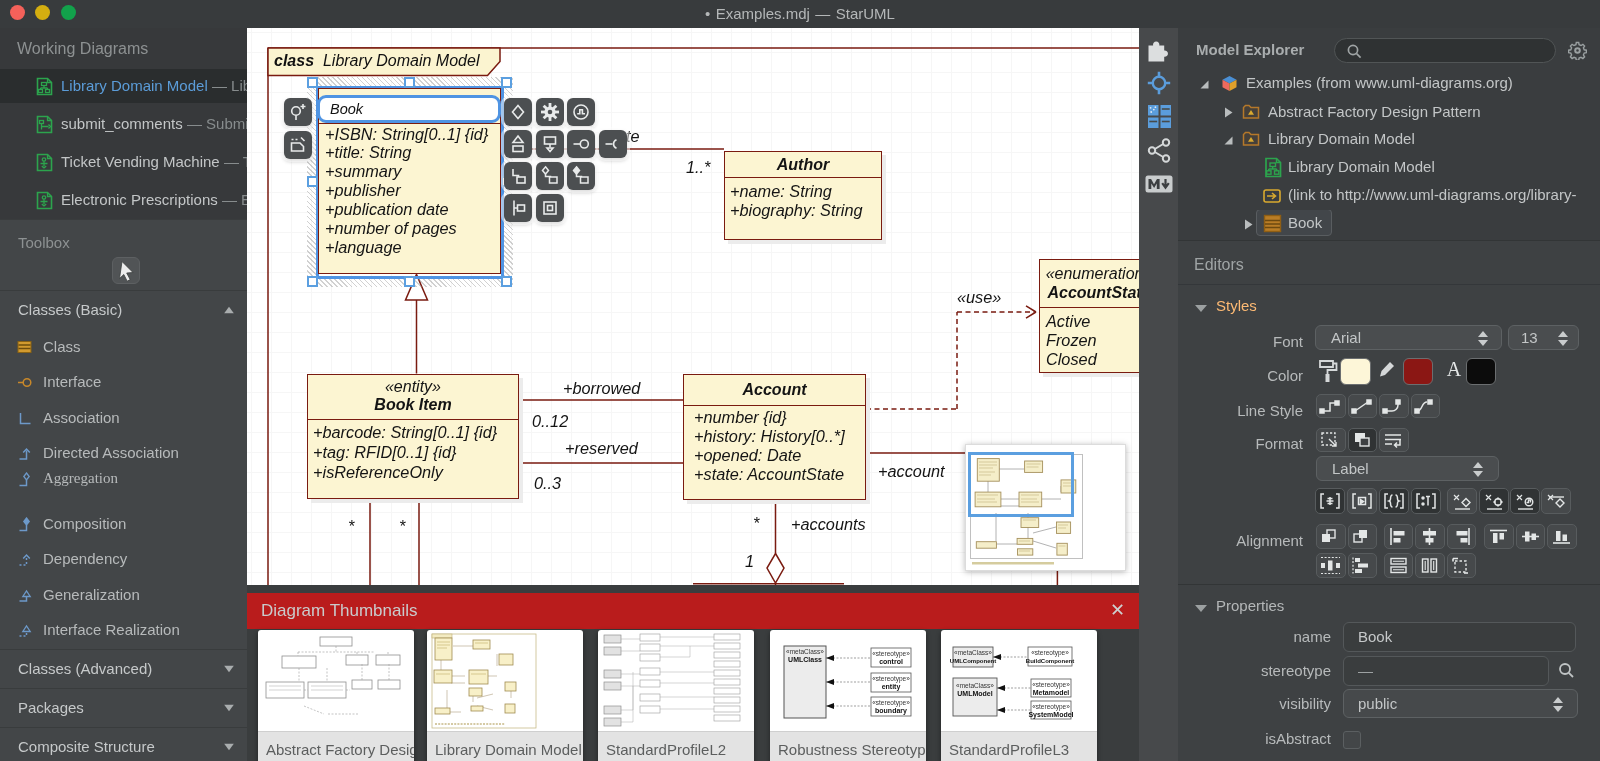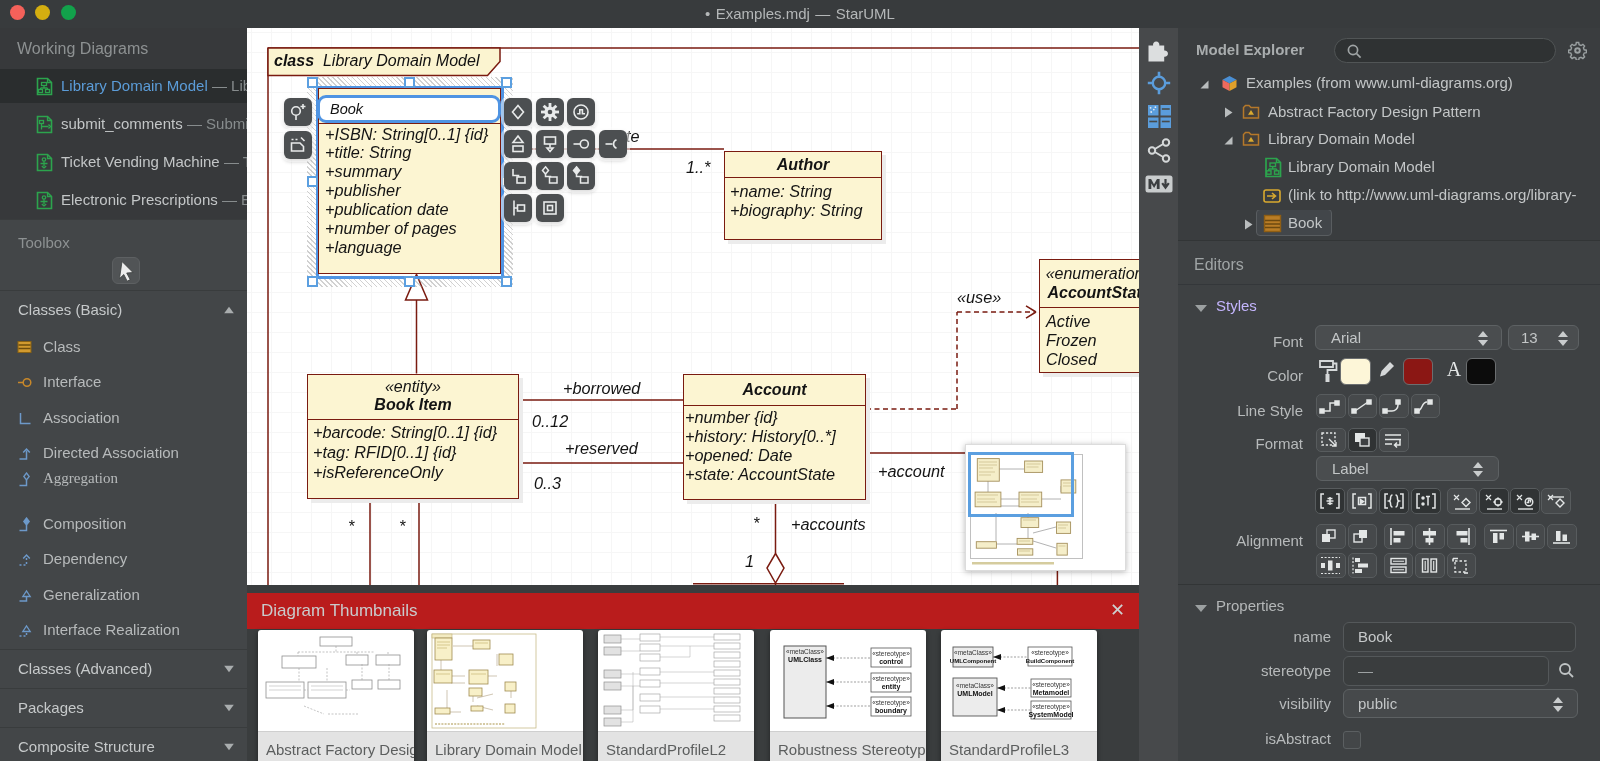--- a/index.html
+++ b/index.html
@@ -231,21 +231,21 @@
     <div class="umlattrs" style="padding:4px 0 0 5px;line-height:19.3px;">+name: String<br>+biography: String</div>
   </div>
 
   <div class="umlbox" style="left:60px;top:345.5px;width:212px;height:125px;">
     <div class="cx" style="border-bottom:1.5px solid #7a1b10;height:45px;padding-top:3px;font-size:16px;line-height:18.5px;">«entity»<br><span style="font-weight:bold;">Book Item</span></div>
     <div class="umlattrs" style="padding:2px 0 0 5px;line-height:20.2px;">+barcode: String[0..1] {id}<br>+tag: RFID[0..1] {id}<br>+isReferenceOnly</div>
   </div>
 
   <div class="umlbox" style="left:436px;top:345.5px;width:183px;height:126px;">
     <div class="cx" style="border-bottom:1.5px solid #7a1b10;height:31px;padding-top:6px;font-size:16px;font-weight:bold;">Account</div>
-    <div class="umlattrs" style="padding:2px 0 0 1px;line-height:19px;">+number {id}<br>+history: History[0..*]<br>+opened: Date<br>+state: AccountState</div>
+    <div class="umlattrs" style="padding:2px 0 0 10px;line-height:19px;">+number {id}<br>+history: History[0..*]<br>+opened: Date<br>+state: AccountState</div>
   </div>
 
   <div class="umlbox" style="left:792px;top:231px;width:120px;height:114px;">
     <div class="cx" style="border-bottom:1.5px solid #7a1b10;height:48px;padding-top:4px;font-size:16px;line-height:19px;">«enumeration»<br><span style="font-weight:bold;">AccountState</span></div>
     <div class="umlattrs" style="padding:4px 0 0 6px;line-height:19px;">Active<br>Frozen<br>Closed</div>
   </div>
 
   <div class="abs umlattrs" style="left:379px;top:99px;">te</div>
   <div class="abs umlattrs" style="left:439px;top:130px;">1..*</div>
   <div class="abs umlattrs" style="left:316px;top:351px;">+borrowed</div>
@@ -648,21 +648,21 @@
     <div class="abs" style="left:110px;top:4px;">Book</div>
   </div>
 
   <div class="abs" style="left:0;top:212px;width:422px;height:521px;background:#3e4143;border-top:1px solid #323536;">
     <div class="abs" style="left:16px;top:15px;font-size:16px;color:#9fa4a5;">Editors</div>
     <div class="abs" style="left:0;top:43px;width:422px;border-top:1px solid #34373a;"></div>
 
     <svg class="abs" style="left:17px;top:63px;" width="12" height="9" viewBox="0 0 12 9">
           <polygon points="0,1 12,1 6,8" fill="#9ca0a1"></polygon>
         </svg>
-    <div class="abs" style="left:38px;top:56px;font-size:15px;color:#c4b5fd;">Styles</div>
+    <div class="abs" style="left:38px;top:56px;font-size:15px;color:#fdba74;">Styles</div>
 
     <div class="rlabel" style="left:3px;top:92px;width:122px;">Font</div>
     <div class="ddown" style="left:137px;top:84px;width:187px;height:25px;">
           <span style="position:absolute;left:15px;top:3px;">Arial</span>
           <div class="updn" style="right:12px;top:5px;"></div>
         </div>
     <div class="ddown" style="left:330px;top:84px;width:71px;height:25px;">
           <span style="position:absolute;left:12px;top:3px;">13</span>
           <div class="updn" style="right:9px;top:5px;"></div>
         </div>

